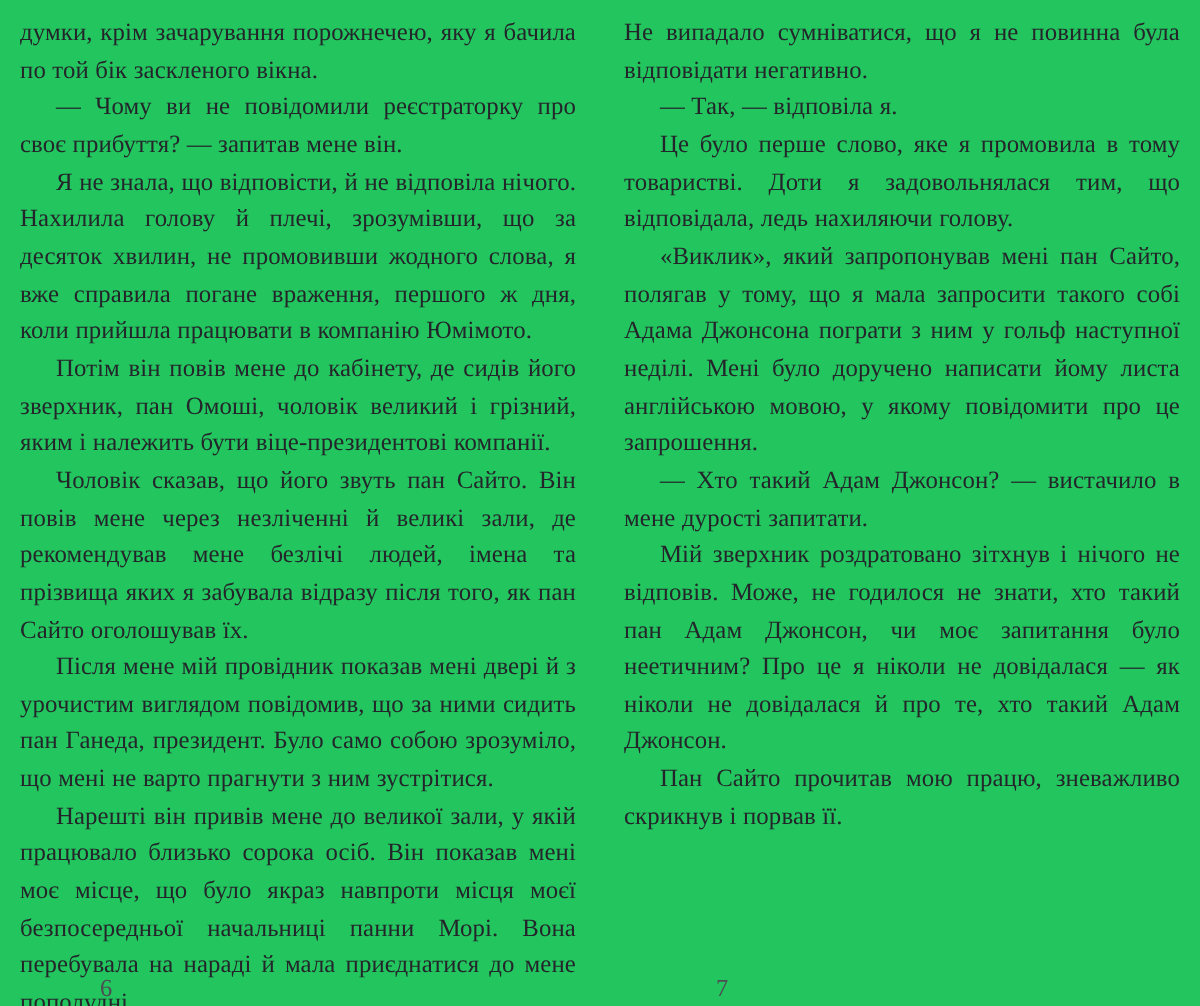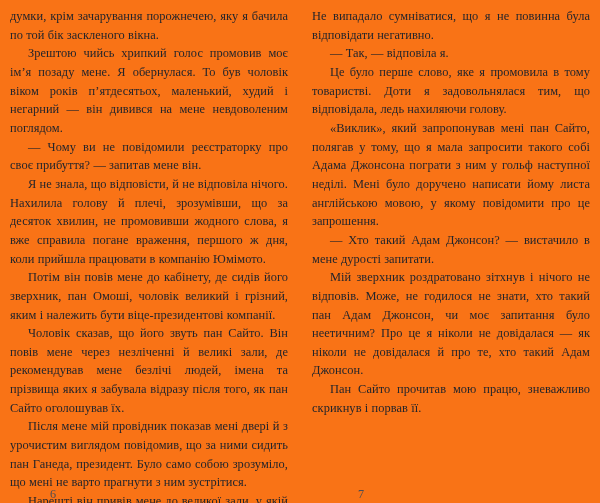--- a/index.html
+++ b/index.html
@@ -11,21 +11,21 @@
     width: 600px;
     height: 503px;
     overflow: hidden;
     font-family: "Liberation Serif", "DejaVu Serif", serif;
     color: #23242a;
   }
   .spread {
     position: relative;
     width: 600px;
     height: 503px;
-    background: #f97316;
+    background: #22c55e;
     display: flex;
     flex-direction: row;
   }
   .page {
     position: relative;
     width: 300px;
     height: 503px;
     box-sizing: border-box;
   }
   .page-left {
@@ -70,21 +70,20 @@
   .folio-right { left: 58px; }
 </style>
 </head>
 <body>
 
 <div class="spread">
 
   <div class="page page-left">
     <div class="textblock">
       <p class="noindent">думки, крім зачарування порожнечею, яку я бачила по той бік заскленого вікна.</p>
-      <p>Зрештою чийсь хрипкий голос промовив моє ім’я позаду мене. Я обернулася. То був чоловік віком років п’ятдесятьох, маленький, худий і негарний — він дивився на мене невдоволеним поглядом.</p>
       <p>— Чому ви не повідомили реєстраторку про своє прибуття? — запитав мене він.</p>
       <p>Я не знала, що відповісти, й не відповіла нічого. Нахилила голову й плечі, зрозумівши, що за десяток хвилин, не промовивши жодного слова, я вже справила погане враження, першого ж дня, коли прийшла працювати в компанію Юмімото.</p>
       <p>Потім він повів мене до кабінету, де сидів його зверхник, пан Омоші, чоловік великий і грізний, яким і належить бути віце-президентові компанії.</p>
       <p>Чоловік сказав, що його звуть пан Сайто. Він повів мене через незліченні й великі зали, де рекомендував мене безлічі людей, імена та прізвища яких я забувала відразу після того, як пан Сайто оголошував їх.</p>
       <p>Після мене мій провідник показав мені двері й з урочистим виглядом повідомив, що за ними сидить пан Ганеда, президент. Було само собою зрозуміло, що мені не варто прагнути з ним зустрітися.</p>
       <p>Нарешті він привів мене до великої зали, у якій працювало близько сорока осіб. Він показав мені моє місце, що було якраз навпроти місця моєї безпосередньої начальниці панни Морі. Вона перебувала на нараді й мала приєднатися до мене пополудні.</p>
 
     </div>
     <div class="folio folio-left">6</div>
   </div>

